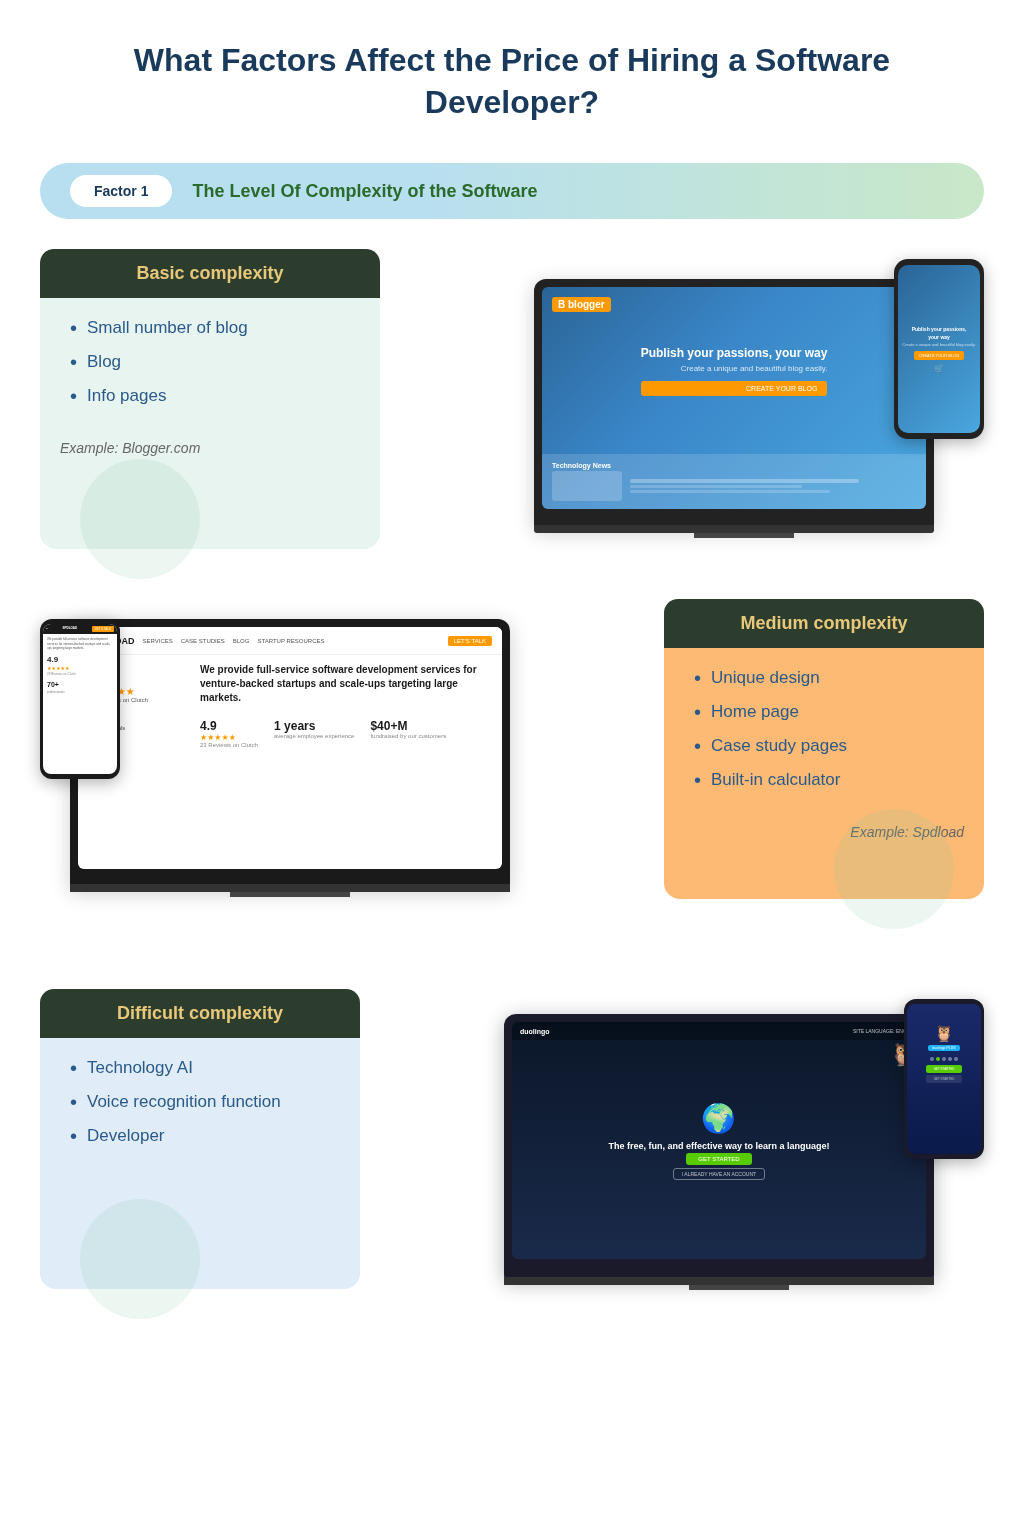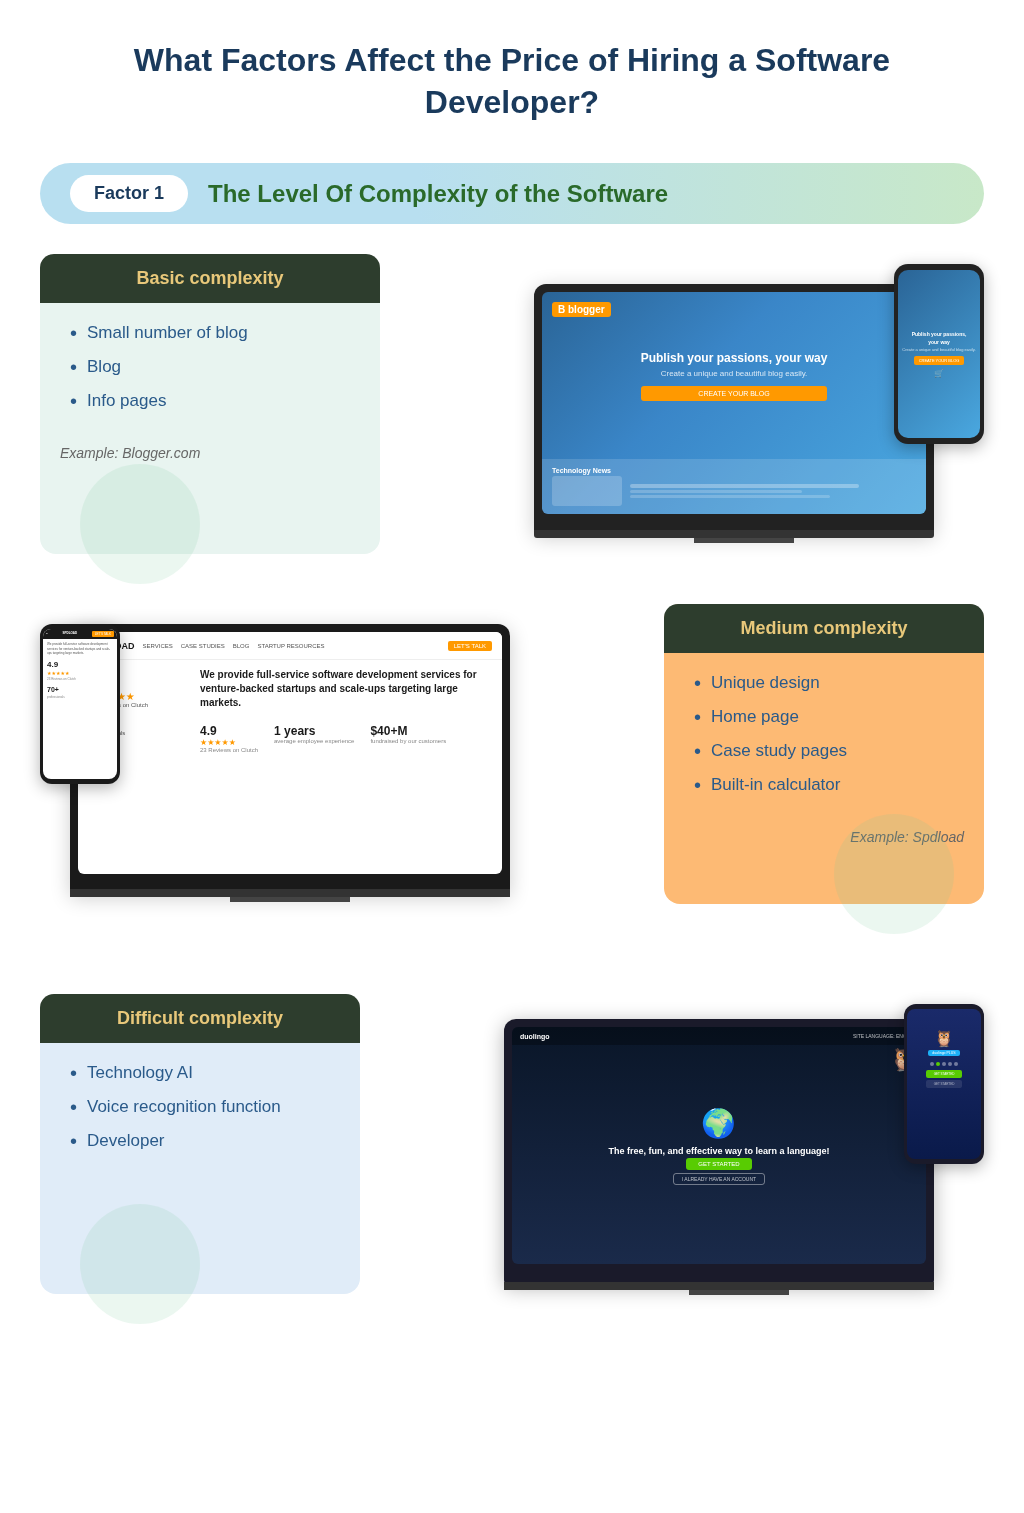--- a/index.html
+++ b/index.html
@@ -30,28 +30,28 @@
       margin: 10px 40px 30px;
       border-radius: 50px;
       overflow: hidden;
       background: linear-gradient(to right, #b8dff0 40%, #c8e8c8 100%);
       padding: 12px 30px;
     }
     .factor-badge {
       background: #fff;
       color: #1a3a5c;
       font-weight: 700;
-      font-size: 18px;
+      font-size: 14px;
       border-radius: 30px;
       padding: 8px 24px;
       margin-right: 20px;
       white-space: nowrap;
     }
     .factor-title {
-      font-size: 24px;
+      font-size: 18px;
       font-weight: 700;
       color: #2a6a2a;
     }
 
     
     .section-row {
       display: flex;
       margin: 10px 40px 30px;
       gap: 20px;
       align-items: flex-start;
@@ -124,21 +124,21 @@
       background: linear-gradient(135deg, #2a6496 0%, #3a86c8 40%, #4aa8e0 100%);
       border-radius: 6px;
       display: flex;
       flex-direction: column;
       align-items: center;
       justify-content: center;
       overflow: hidden;
       position: relative;
     }
     .laptop-screen-inner {
-      text-align: center;
+      text-align: right;
       color: #fff;
     }
     .blogger-logo {
       background: #f90;
       color: #fff;
       font-size: 10px;
       font-weight: bold;
       padding: 2px 6px;
       border-radius: 3px;
       position: absolute;

